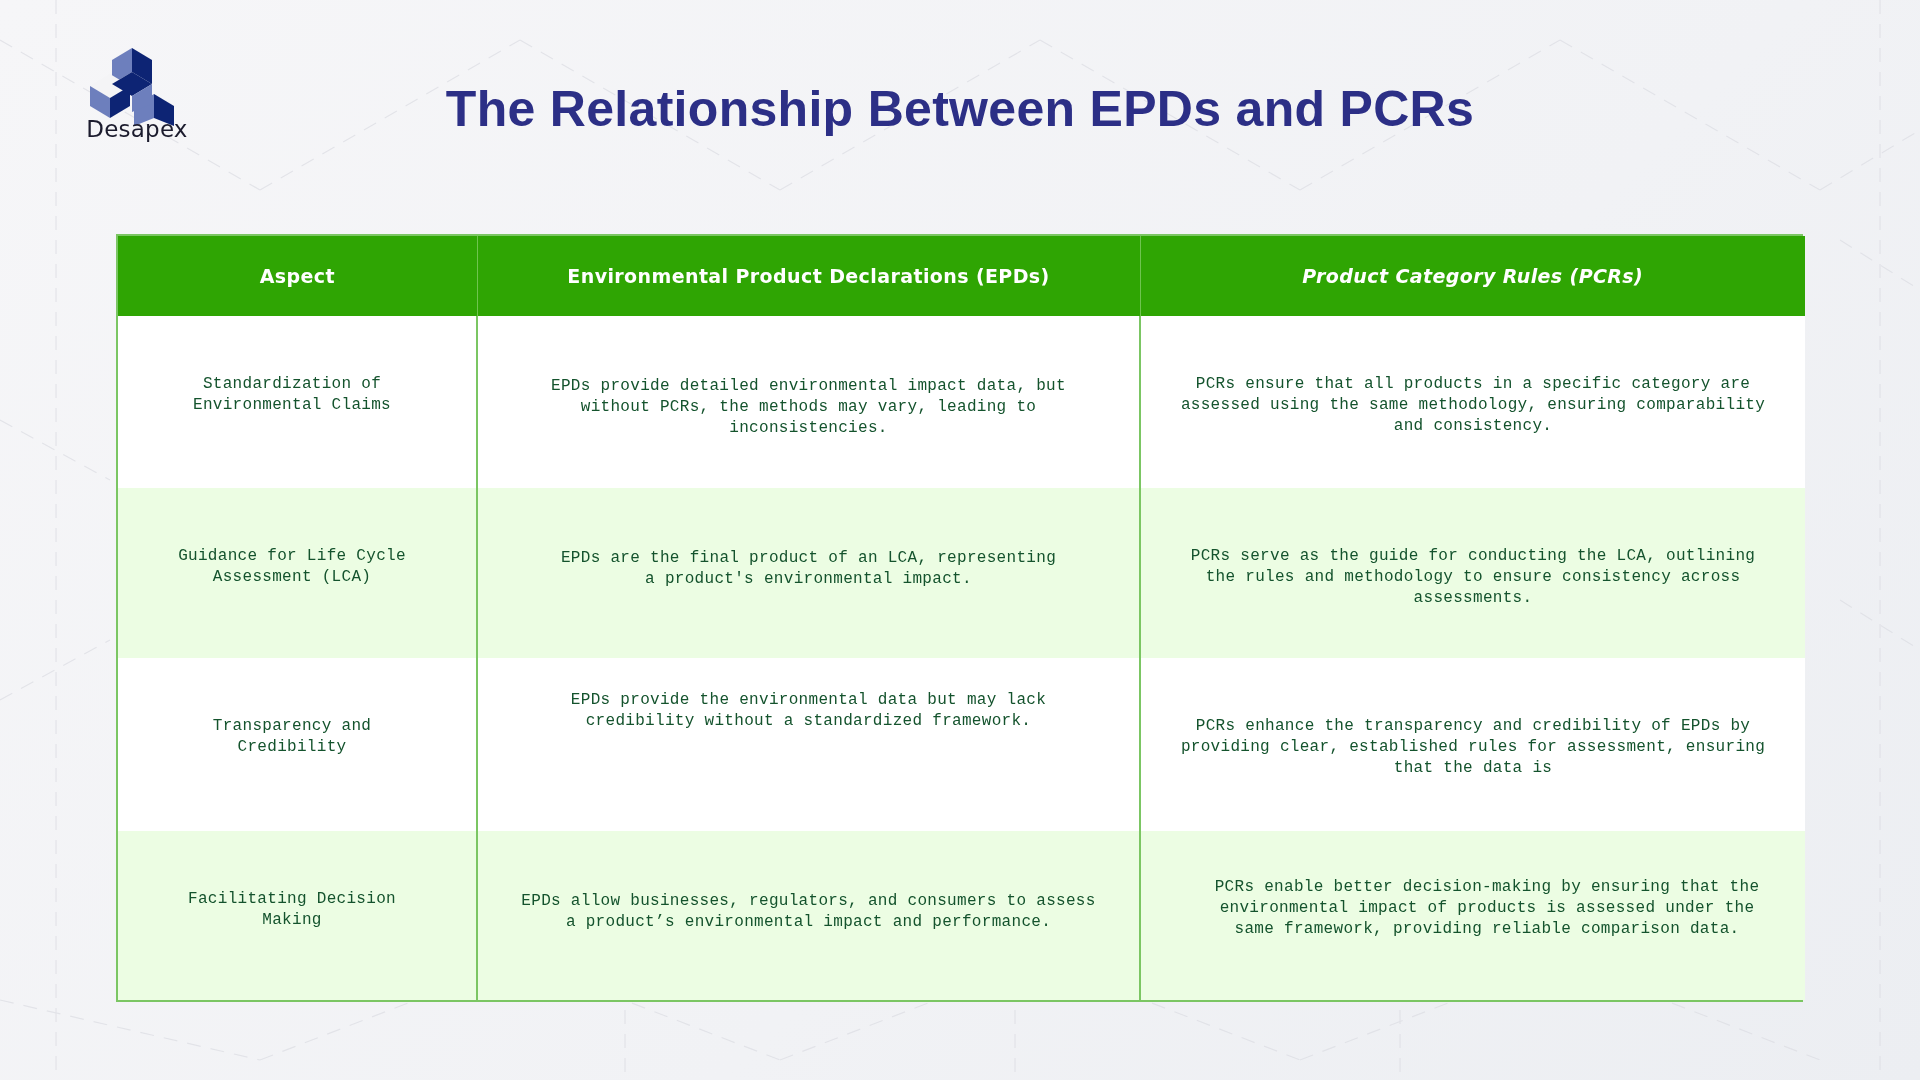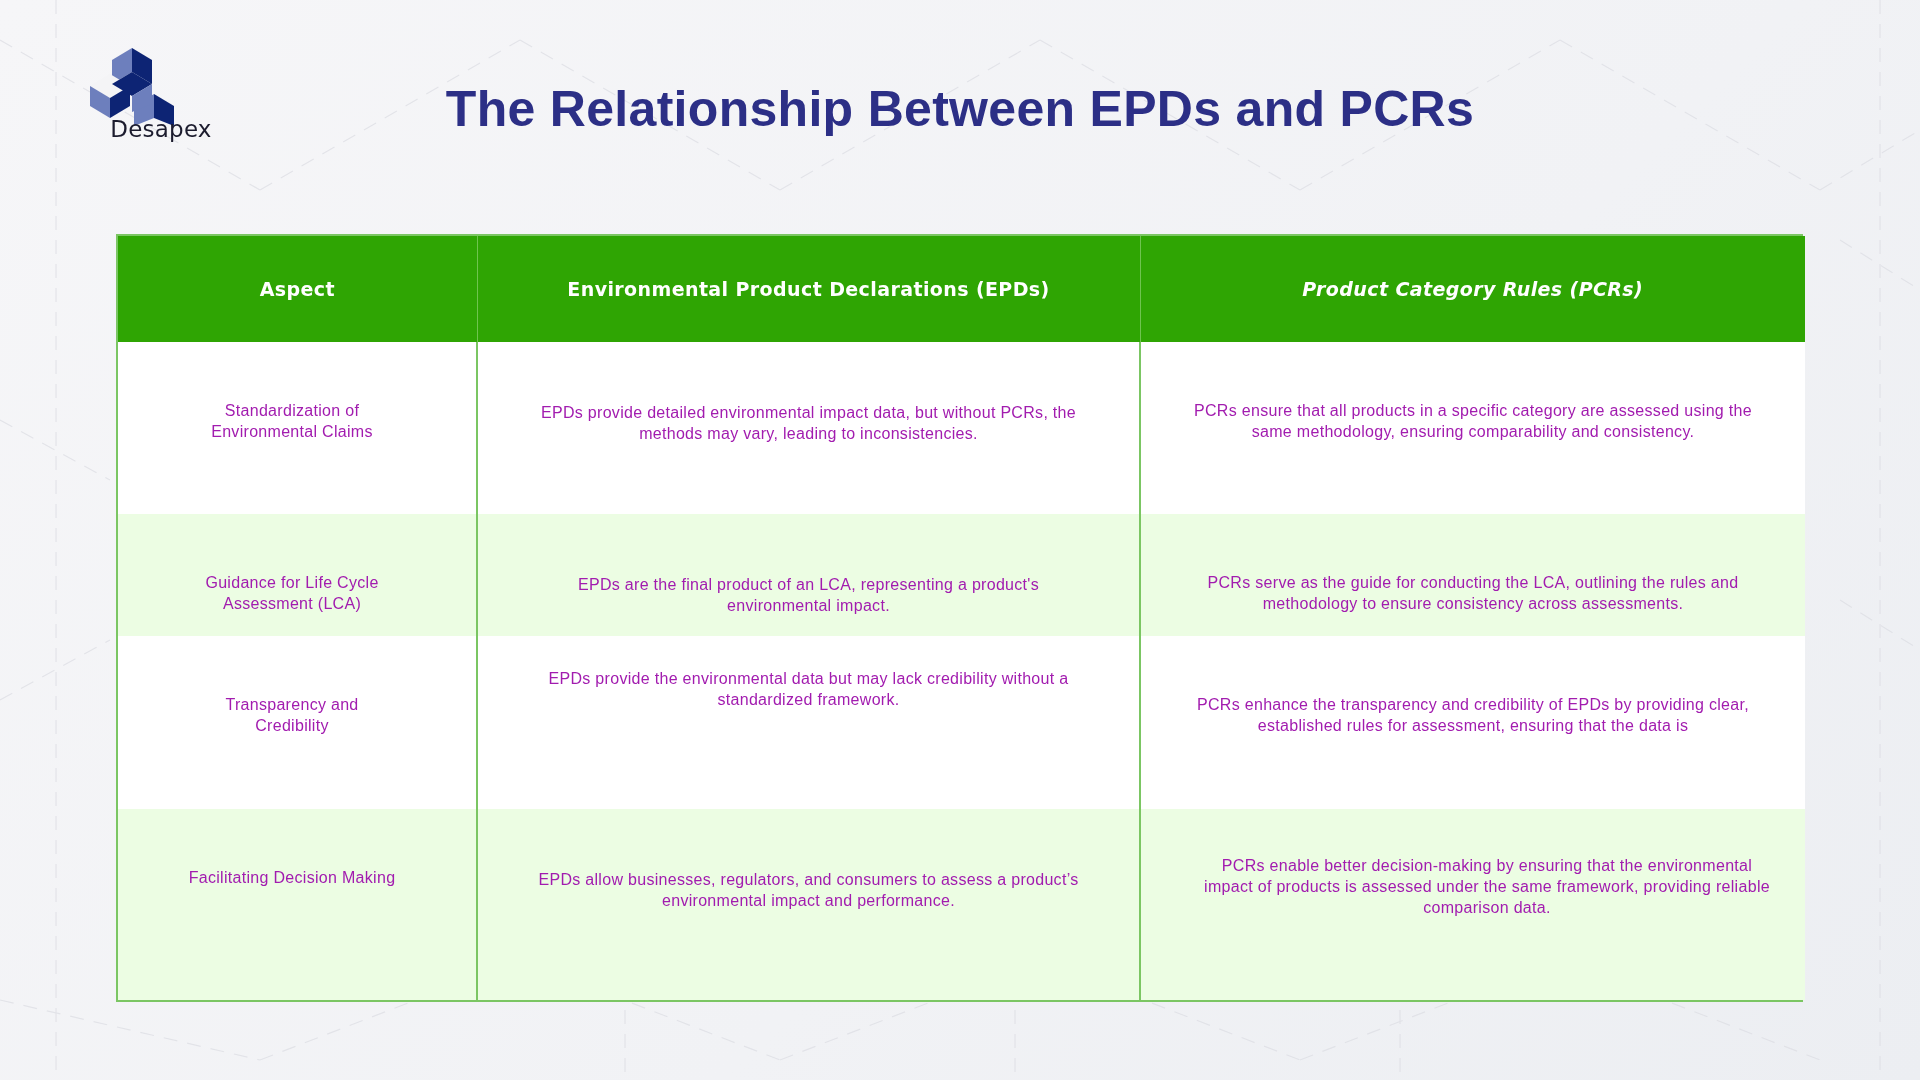--- a/index.html
+++ b/index.html
@@ -5,40 +5,40 @@
   html, body { margin: 0; padding: 0; }
   body {
     width: 1920px; height: 1080px; overflow: hidden; position: relative;
     background: linear-gradient(135deg, #f6f6f8 0%, #f1f2f5 60%, #eceef2 100%);
     font-family: "Liberation Sans", sans-serif;
   }
   .bg-pattern { position: absolute; inset: 0; pointer-events: none; }
   .logo { position: absolute; left: 82px; top: 46px; width: 110px; height: 100px; }
   .logo-text {
     position: absolute; left: 0; top: 70px; width: 110px; text-align: center;
-    font-family: "DejaVu Sans", sans-serif; font-size: 23px; color: #1c1c2e; letter-spacing: 0.2px; margin-left: 24px;
+    font-family: "DejaVu Sans", sans-serif; font-size: 23px; color: #1c1c2e; letter-spacing: 0.2px;
   }
   .title {
     position: absolute; left: 0; top: 80px; width: 1920px; text-align: center;
     font-family: Liberation Sans, sans-serif; font-weight: 700; font-size: 50px;
     color: #2c2f86; letter-spacing: 0.3px; margin: 0;
   }
   .table-wrap {
     position: absolute; left: 116px; top: 234px; width: 1687px; height: 768px;
     border: 2px solid #7bc663; box-sizing: border-box; background: #fff;
   }
   table { width: 100%; height: 100%; border-collapse: collapse; table-layout: fixed; }
   th {
     background: #2fa503; color: #fff; font-family: "DejaVu Sans", sans-serif; font-weight: 700;
     font-size: 19px; height: 80px; text-align: center; vertical-align: middle;
-    border-right: 1px solid #6fc44f; padding: 13px 10px; letter-spacing: 0.4px;
+    border-right: 1px solid #6fc44f; padding: 0 10px; letter-spacing: 0.4px;
   }
   th:last-child { border-right: none; font-style: italic; }
   td {
-    font-family: Liberation Sans, sans-serif; font-size: 16px; line-height: 21px; color: #a21caf;
+    font-family: Liberation Mono, monospace; font-size: 16px; line-height: 21px; color: #14532d;
     text-align: center; vertical-align: top; padding: 58px 36px 0 36px;
     border-right: 2px solid #7bc663; letter-spacing: 0.3px;
   }
   td:last-child { border-right: none; }
   tr.odd td { background: #ffffff; }
   tr.even td { background: #ecfde3; }
   td.aspect { padding-left: 60px; padding-right: 70px; }
 </style>
 </head>
 <body>
@@ -102,21 +102,21 @@
         <th>Environmental Product Declarations (EPDs)</th>
         <th>Product Category Rules (PCRs)</th>
       </tr>
     </thead>
     <tbody>
       <tr class="odd" style="height:172px">
         <td class="aspect">Standardization of Environmental Claims</td>
         <td style="padding-top:60px">EPDs provide detailed environmental impact data, but without PCRs, the methods may vary, leading to inconsistencies.</td>
         <td>PCRs ensure that all products in a specific category are assessed using the same methodology, ensuring comparability and consistency.</td>
       </tr>
-      <tr class="even" style="height:122px">
+      <tr class="even" style="height:170px">
         <td class="aspect">Guidance for Life Cycle Assessment (LCA)</td>
         <td style="padding-left:80px;padding-right:80px;padding-top:60px">EPDs are the final product of an LCA, representing a product's environmental impact.</td>
         <td>PCRs serve as the guide for conducting the LCA, outlining the rules and methodology to ensure consistency across assessments.</td>
       </tr>
       <tr class="odd" style="height:173px">
         <td class="aspect" style="padding-left:80px;padding-right:90px">Transparency and Credibility</td>
         <td style="padding-top:32px">EPDs provide the environmental data but may lack credibility without a standardized framework.</td>
         <td>PCRs enhance the transparency and credibility of EPDs by providing clear, established rules for assessment, ensuring that the data is</td>
       </tr>
       <tr class="even">

